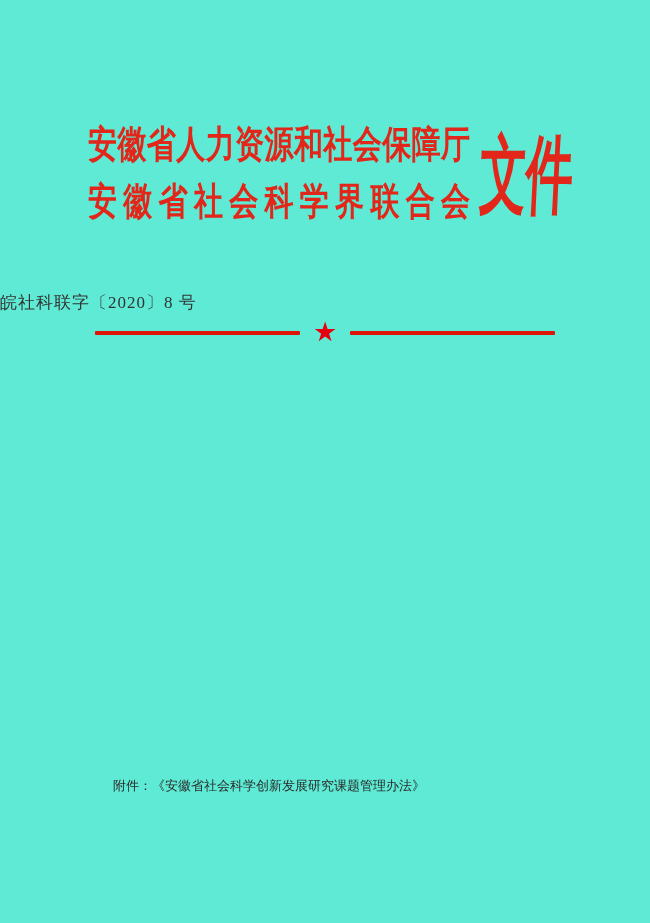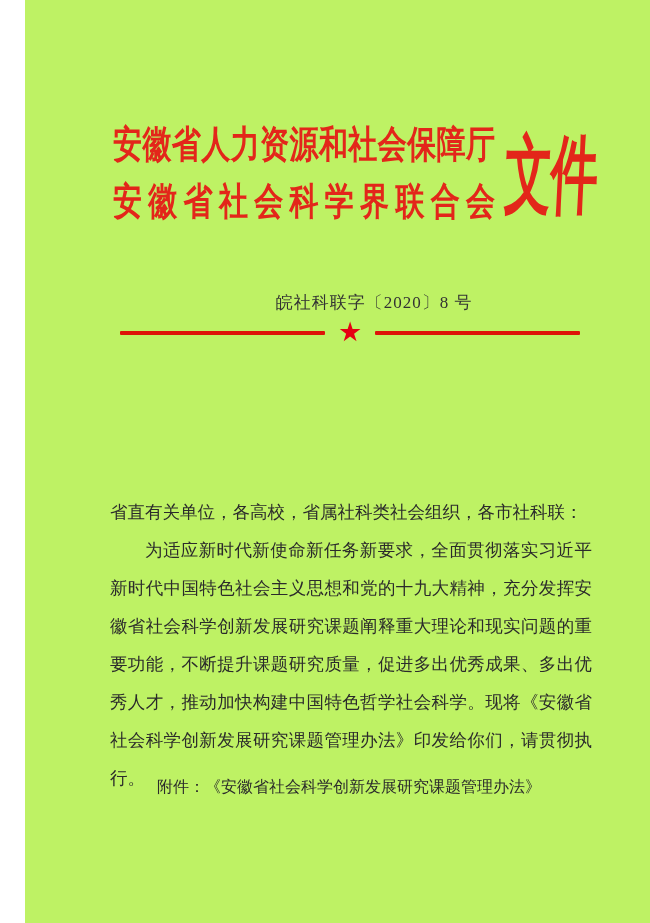--- a/index.html
+++ b/index.html
@@ -11,21 +11,21 @@
   *{margin:0;padding:0;box-sizing:border-box;}
   html,body{background:#ffffff;}
   body{
     width:650px;height:923px;
     position:relative;
     font-family:"Liberation Serif","DejaVu Serif",serif;
     color:var(--text_color);
     overflow:hidden;
   }
   .page{
-    position:absolute;inset:0;background:#bef264;margin-left:25px;
+    position:absolute;inset:0;background:#5eead4;
   }
   
   .org-line{
     position:absolute;left:88px;width:382px;
     color:var(--header_red);
     font-family:"Liberation Serif","DejaVu Serif",serif;
     font-weight:bold;
     font-size:29px;line-height:1.1;
     text-align:justify;text-align-last:justify;
     transform:scaleY(1.30);transform-origin:top left;
@@ -38,24 +38,23 @@
     color:var(--header_red);
     font-weight:900;
     font-size:47px;line-height:1;
     letter-spacing:-1px;
     transform:scaleY(1.82) skewX(-5deg);transform-origin:top left;
     white-space:nowrap;
   }
   
   .doc-number{
     position:absolute;top:291px;left:0;width:650px;
-    text-align:center;
+    text-align:left;
     font-size:17px;letter-spacing:1px;
     color:#333;
-    padding-left:48px;
   }
   
   .divider{
     position:absolute;top:319px;left:95px;width:460px;height:28px;
     display:flex;align-items:center;
   }
   .divider .seg{flex:1;height:4px;background:var(--line_red);border-radius:1px;}
   .divider .star{
     color:var(--star_red);
     font-size:27px;line-height:1;
@@ -73,24 +72,25 @@
   }
   
   .body-text{
     position:absolute;top:493px;left:85px;width:482px;
     font-size:17.5px;line-height:38px;
     text-align:justify;
     color:#2b2b2b;
   }
   .body-text p.para{text-indent:2em;}
   .attachment{
-    position:absolute;top:768px;left:100px;width:482px;
-    font-size:16px;line-height:38px;
+    position:absolute;top:768px;left:87px;width:482px;
+    font-size:13px;line-height:38px;
     text-indent:2em;
     color:#2b2b2b;
+    font-family:Liberation Mono, monospace;
   }
 </style>
 </head>
 <body>
 
 <div class="page">
 
   <div class="org-line org-line1">安徽省人力资源和社会保障厅</div>
 
   <div class="org-line org-line2">安徽省社会科学界联合会</div>
@@ -101,20 +101,16 @@
 
   <div class="divider">
     <span class="seg"></span>
     <span class="star">★</span>
     <span class="seg"></span>
   </div>
 
   <div class="doc-title">
   </div>
 
-  <div class="body-text">
-    <p class="salutation">省直有关单位，各高校，省属社科类社会组织，各市社科联：</p>
-    <p class="para">为适应新时代新使命新任务新要求，全面贯彻落实习近平新时代中国特色社会主义思想和党的十九大精神，充分发挥安徽省社会科学创新发展研究课题阐释重大理论和现实问题的重要功能，不断提升课题研究质量，促进多出优秀成果、多出优秀人才，推动加快构建中国特色哲学社会科学。现将《安徽省社会科学创新发展研究课题管理办法》印发给你们，请贯彻执行。</p>
-  </div>
 
   <div class="attachment">附件：《安徽省社会科学创新发展研究课题管理办法》</div>
 
 </div>
 
 </body></html>

